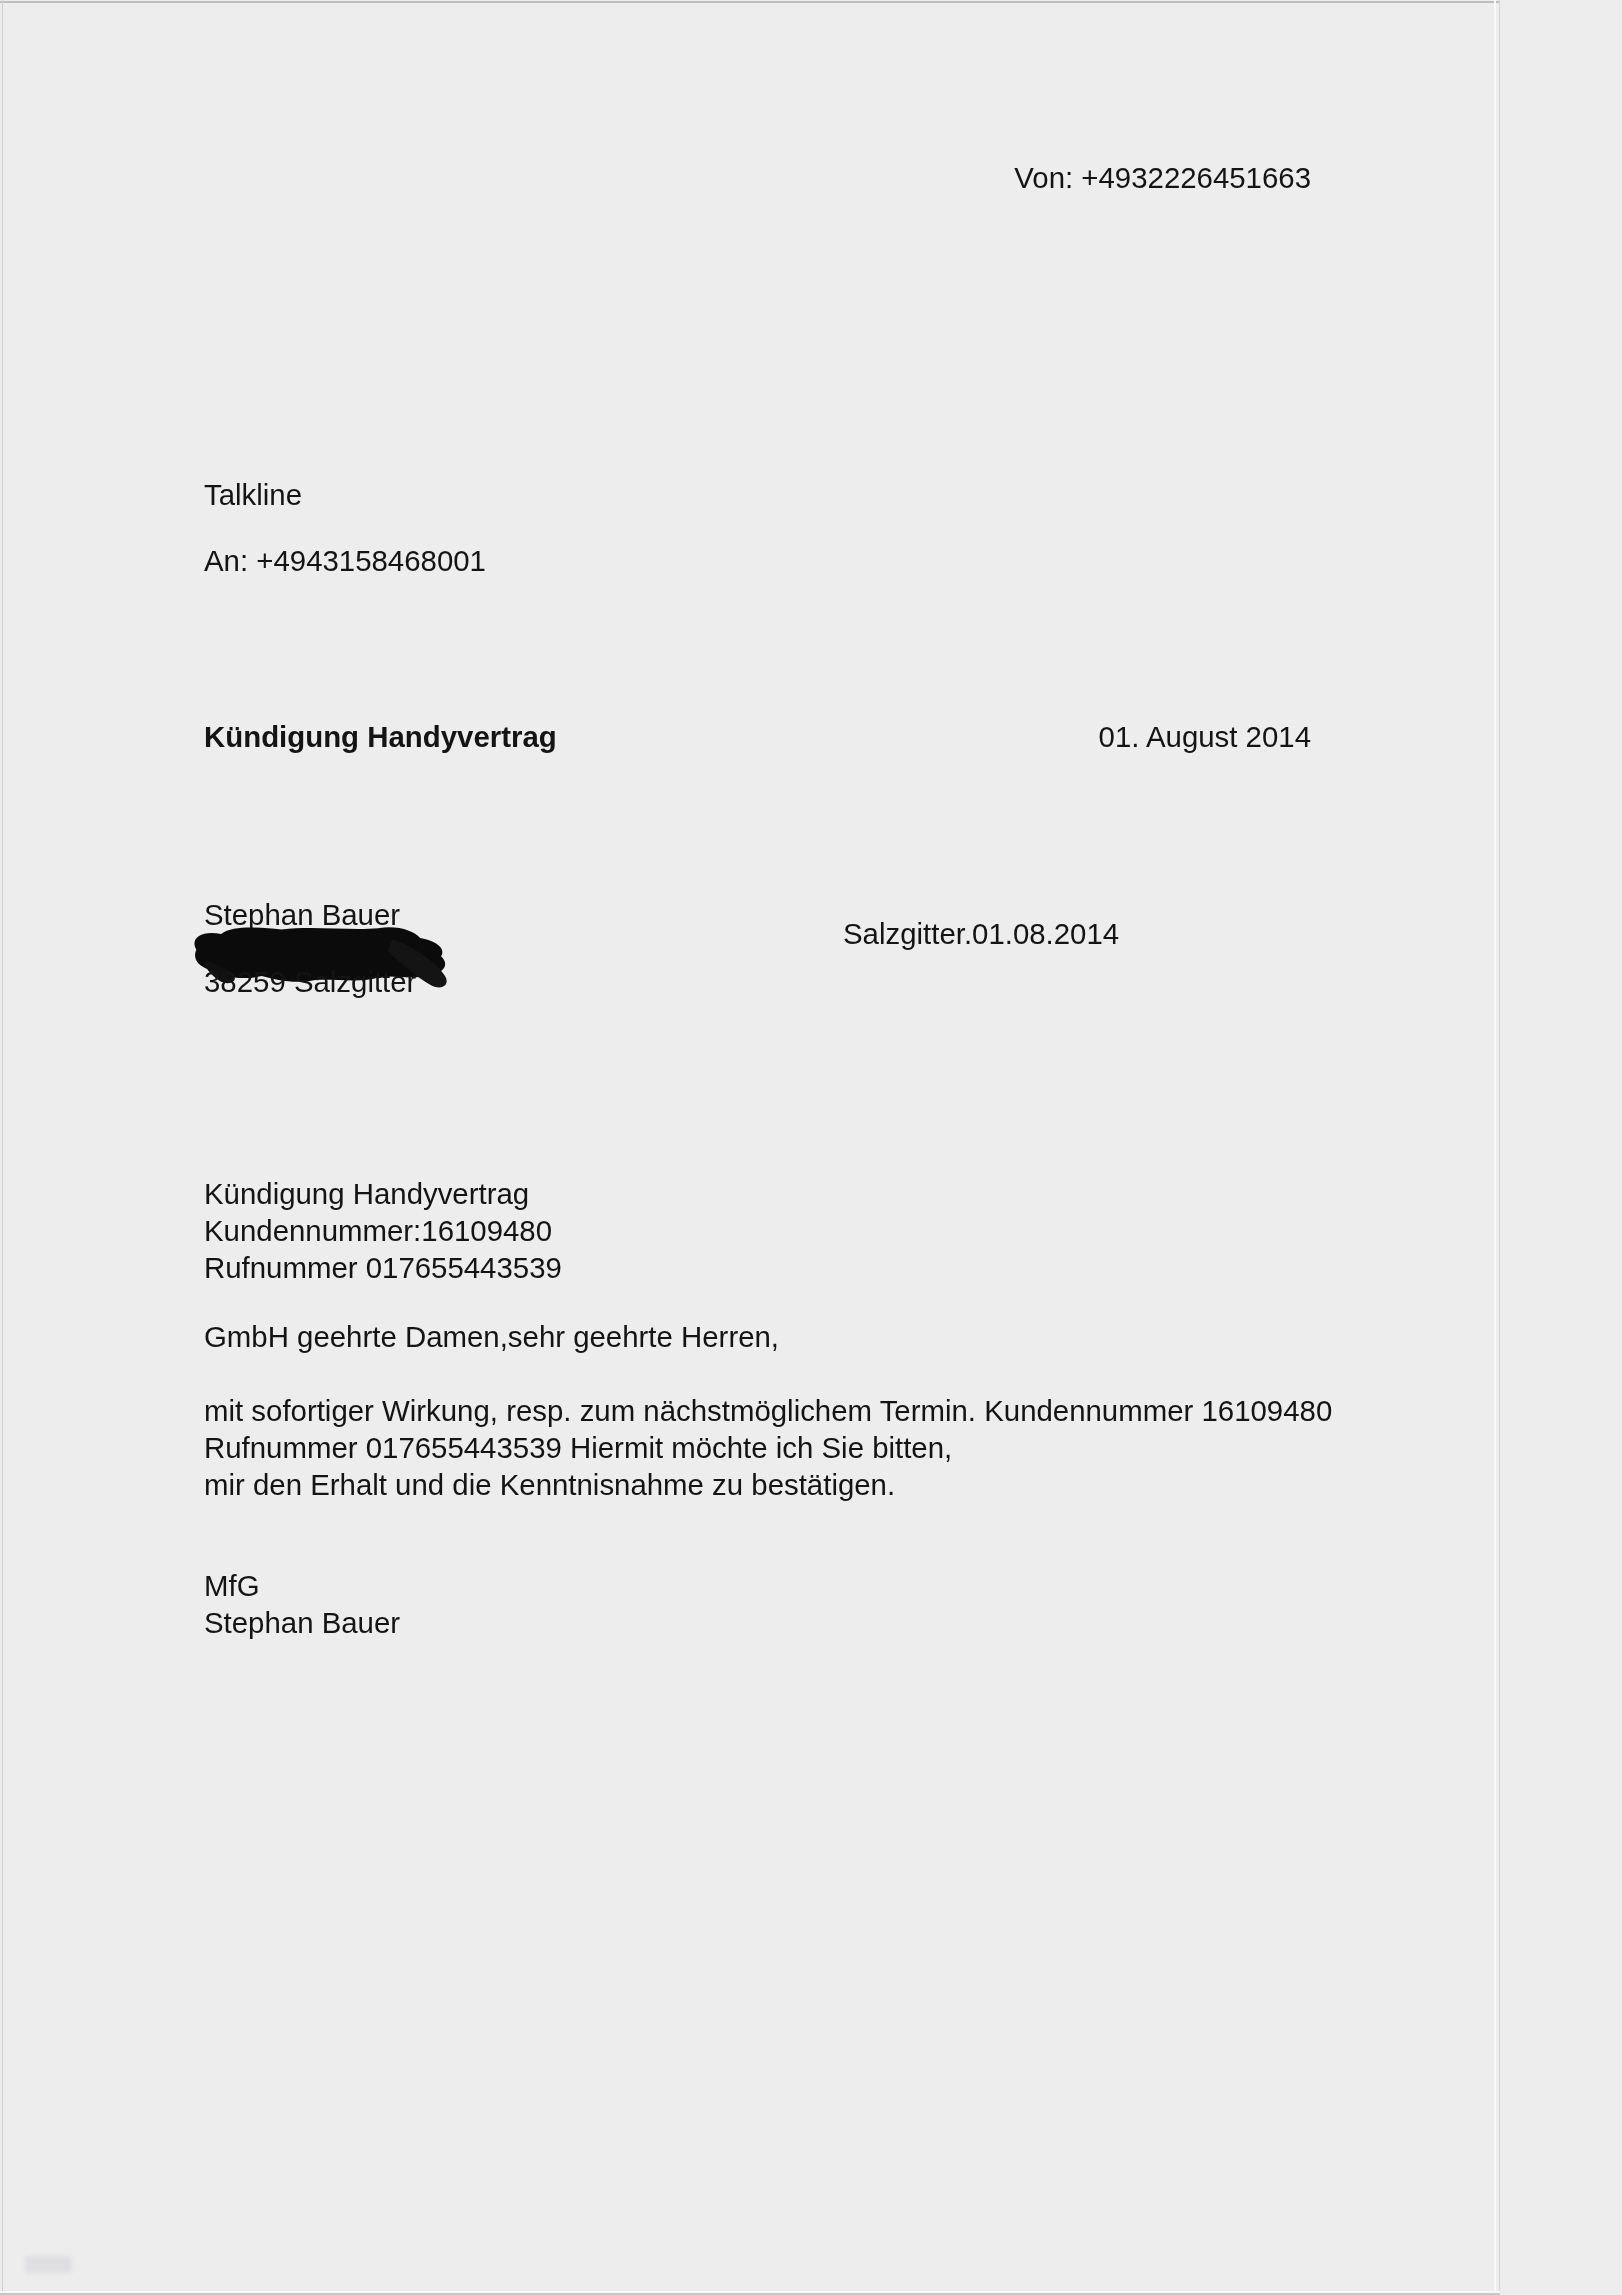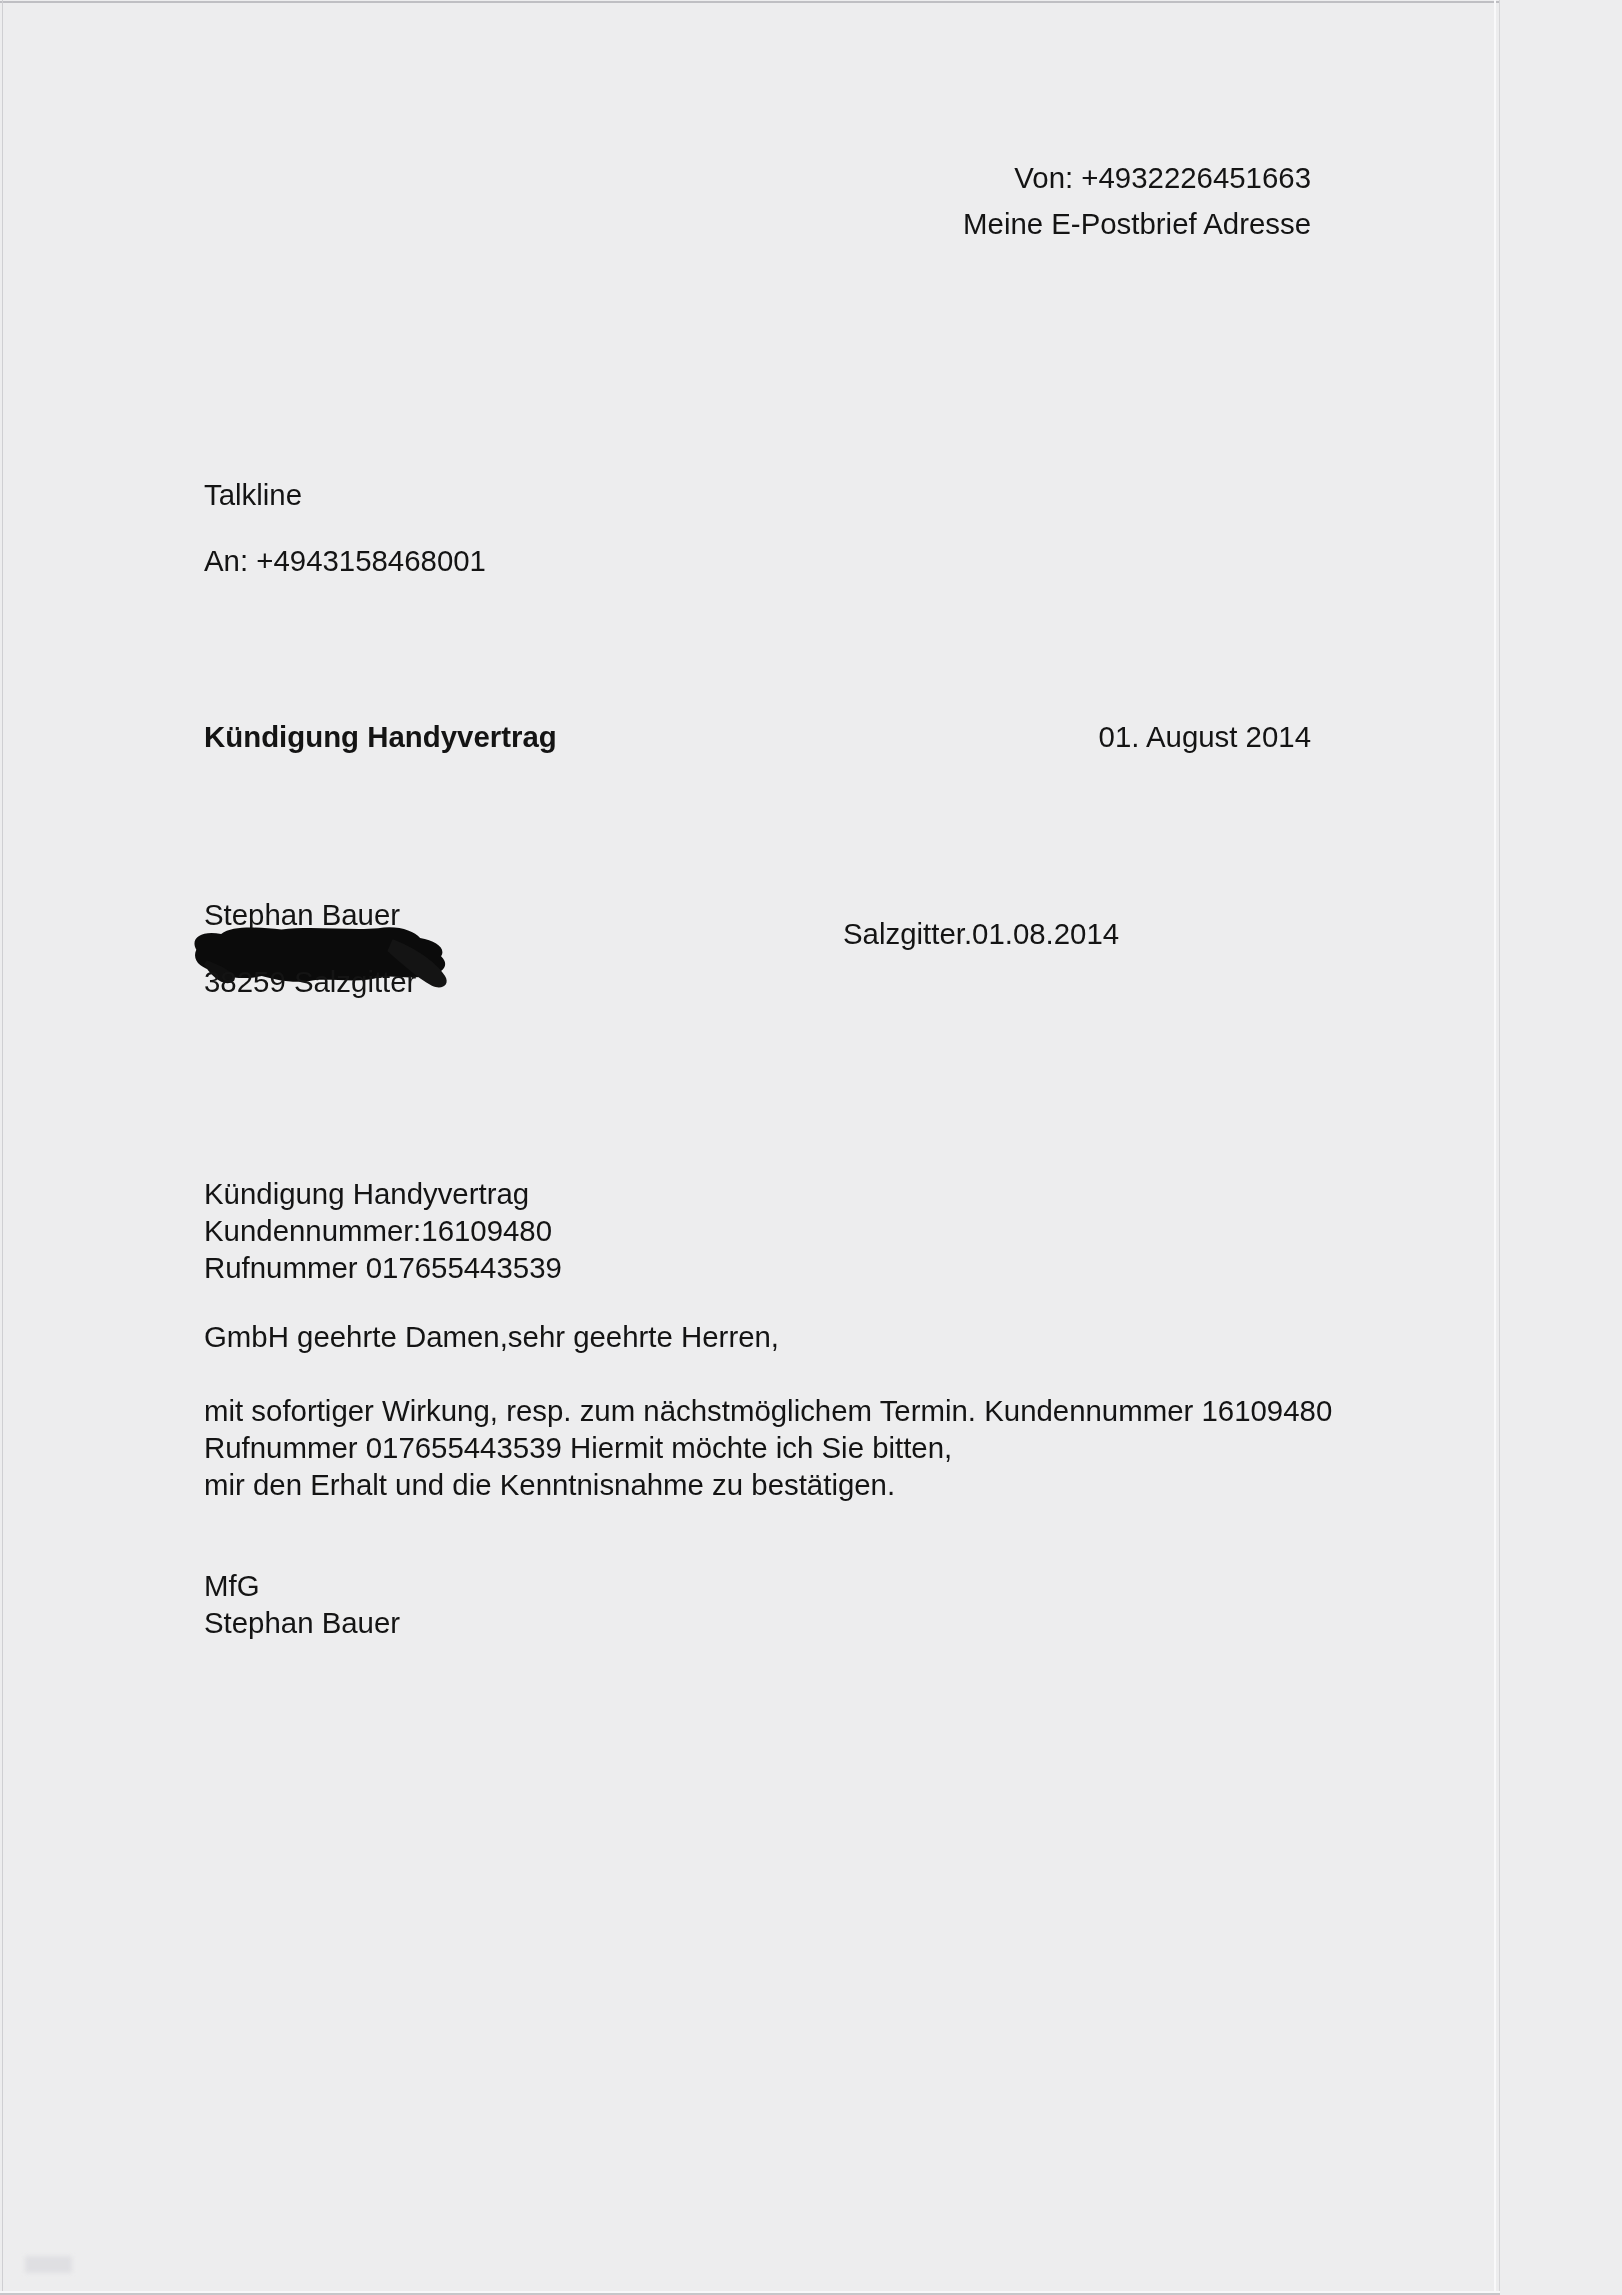--- a/index.html
+++ b/index.html
@@ -67,21 +67,20 @@
 
   <div class="edge edge-top"></div>
   <div class="edge edge-left"></div>
   <div class="edge edge-right-white"></div>
   <div class="edge edge-right"></div>
   <div class="edge edge-bottom-white"></div>
   <div class="edge edge-bottom"></div>
 
   <div class="abs from-block">
     <div class="fline">Von: +4932226451663</div>
-    <div class="fline">Meine E-Postbrief Adresse</div>
   </div>
 
   <div class="abs line to-provider">Talkline</div>
   <div class="abs line to-number">An: +4943158468001</div>
 
   <div class="abs subject-row">
     <span class="subject">Kündigung Handyvertrag</span>
     <span class="date">01. August 2014</span>
   </div>
 

